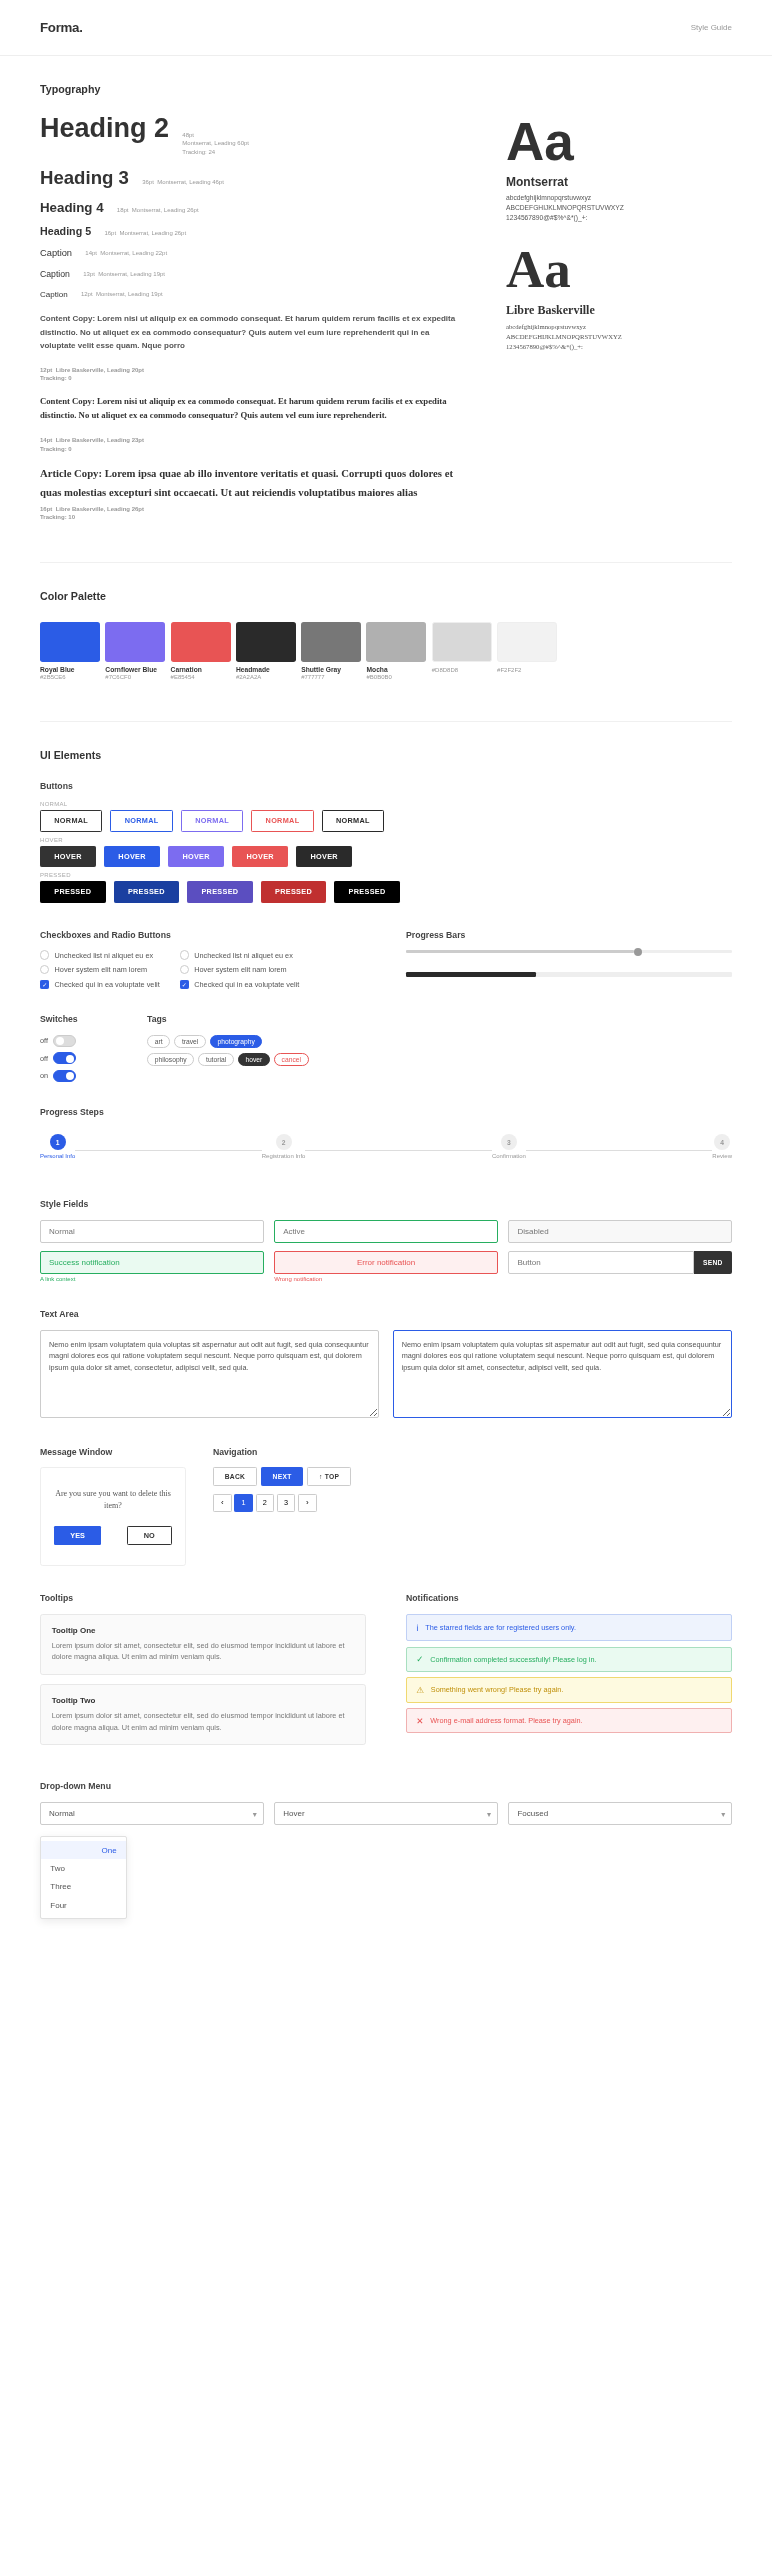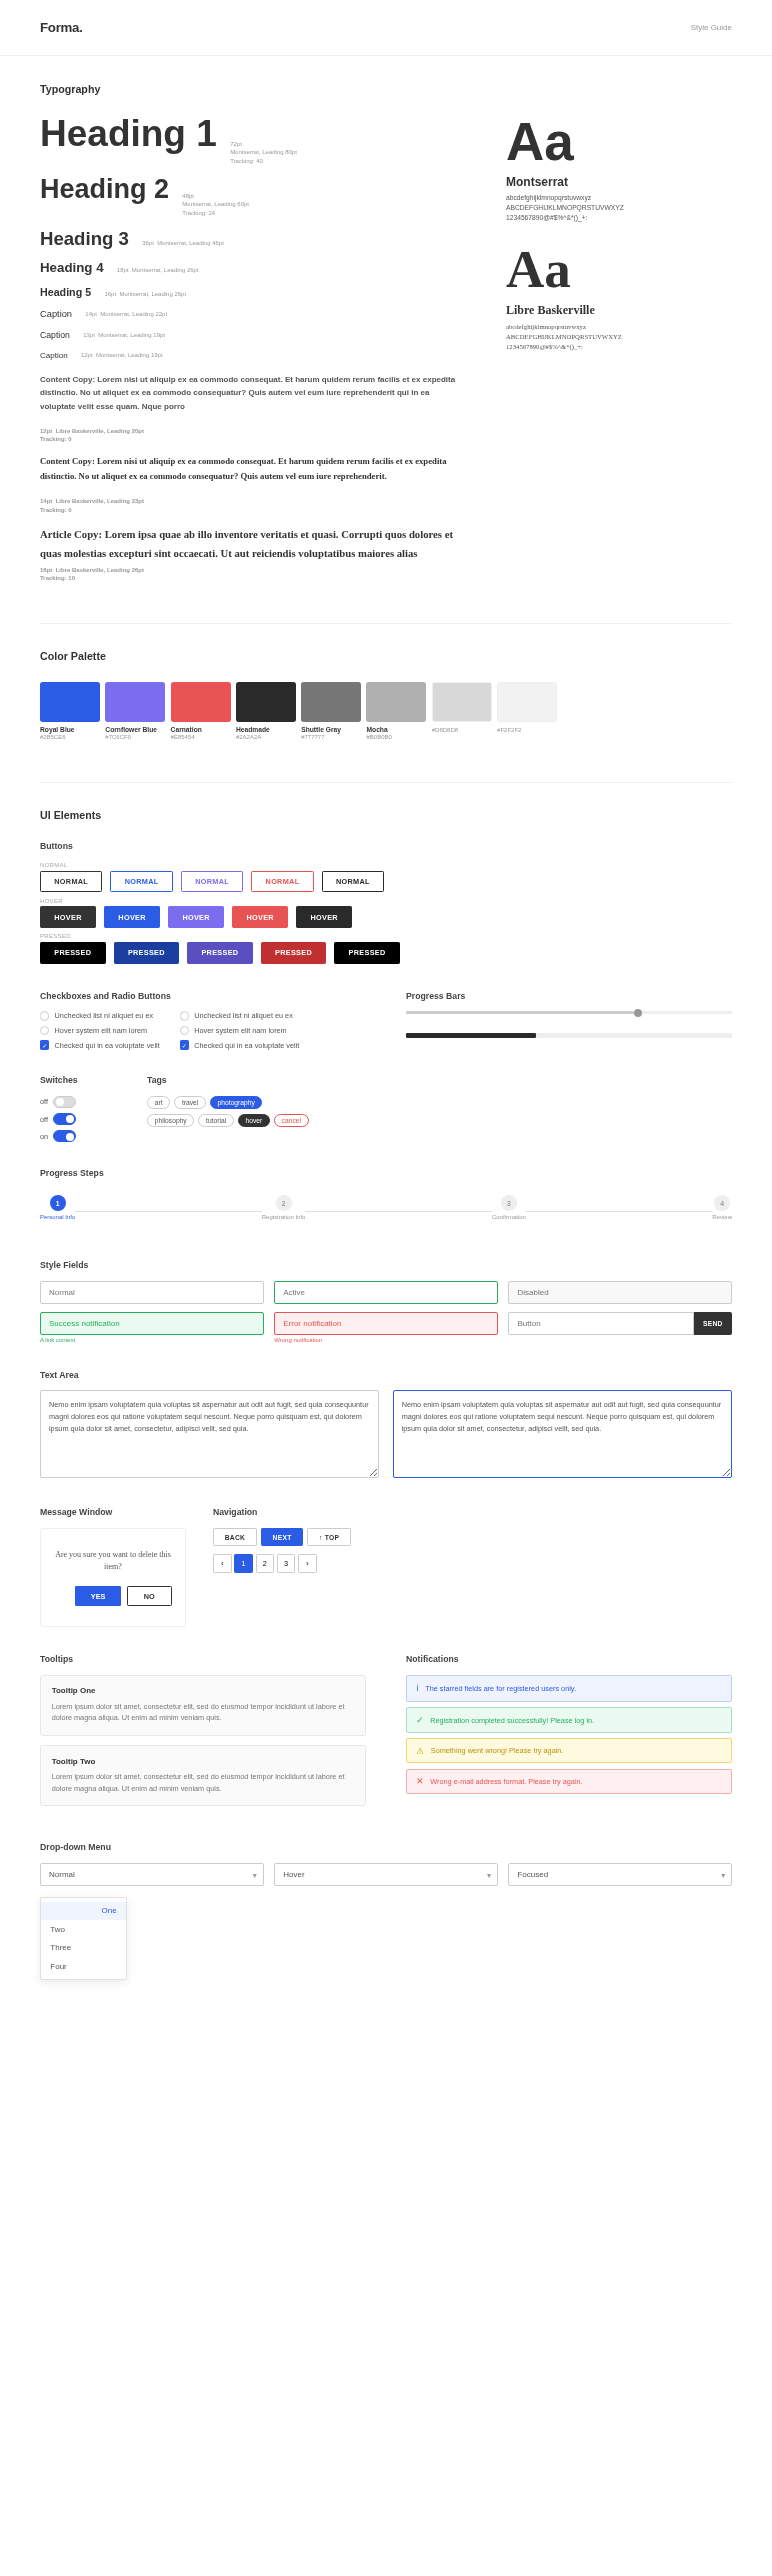--- a/index.html
+++ b/index.html
@@ -130,37 +130,37 @@
     .step-connector { height: 1.3px; background: #ddd; flex: 1; margin-top: 8px; min-width: 53px; }
 
     
     .input-section { margin-bottom: 27px; }
     .input-row { display: flex; gap: 10.7px; margin-bottom: 8px; flex-wrap: wrap; }
     .input-field { flex: 1; min-width: 100px; }
     .input-el { width: 100%; padding: 6px 8px; border: 1px solid #ccc; border-radius: 2px; font-size: 8px; color: #555; outline: none; }
     .input-active { border-color: #27ae60; }
     .input-disabled { background: #f8f8f8; color: #ccc; }
     .input-success { background: #eafaf1; border-color: #27ae60; color: #27ae60; }
-    .input-error-bg { background: #fef0f0; border-color: #e85454; color: #e85454; }
+    .input-error-bg { background: #fef0f0; border-color: #e85454; color: #e85454; text-align: center; }
     .input-note { font-size: 6px; margin-top: 2px; }
     .note-green { color: #27ae60; }
     .note-red { color: #e85454; }
 
     .input-with-btn { display: flex; }
     .input-with-btn .input-el { border-radius: 2px 0 0 2px; }
     .input-btn { padding: 6px 9.3px; background: #333; color: #fff; font-size: 6.7px; font-weight: 600; border: none; cursor: pointer; border-radius: 0 2px 2px 0; letter-spacing: 0.3px; }
 
     
     .textarea-section { margin-bottom: 27px; }
     .textarea-row { display: flex; gap: 13.3px; }
     .textarea-el { width: 100%; padding: 8px; border: 1px solid #ccc; border-radius: 2px; font-size: 7.3px; line-height: 1.6; color: #555; resize: vertical; font-family: inherit; }
     .textarea-active { border-color: #2b5ce6; }
     .message-window { border: 0.7px solid #eee; border-radius: 2.7px; padding: 20px 13.3px; text-align: center; max-width: 146px; }
     .message-text { font-size: 8px; color: #555; margin-bottom: 13.3px; line-height: 1.5; font-family: Liberation Serif, serif; }
-    .message-buttons { display: flex; gap: 5.3px; justify-content: flex-end; }
+    .message-buttons { display: flex; gap: 5.3px; justify-content: space-between; }
     .msg-btn-yes { padding: 5.3px 16px; background: #2b5ce6; color: #fff; border: none; border-radius: 1.3px; font-size: 7.3px; font-weight: 600; cursor: pointer; }
     .msg-btn-no { padding: 0 16px; background: #fff; color: #333; border: 1px solid #333; border-radius: 1.3px; font-size: 7.3px; font-weight: 600; cursor: pointer; }
     .nav-buttons { display: flex; gap: 4px; margin-bottom: 8px; }
     .nav-btn { padding: 4.7px 10.7px; border: 1px solid #ccc; background: #fff; font-size: 6.7px; font-weight: 600; cursor: pointer; border-radius: 1.3px; color: #333; text-transform: uppercase; letter-spacing: 0.3px; }
     .nav-btn-active { background: #2b5ce6; border-color: #2b5ce6; color: #fff; }
     .nav-pagination { display: flex; gap: 2.7px; }
     .page-btn { width: 18.6px; height: 18.6px; border: 1px solid #ccc; background: #fff; font-size: 7.3px; cursor: pointer; border-radius: 1.3px; display: flex; align-items: center; justify-content: center; }
     .page-btn-active { background: #2b5ce6; border-color: #2b5ce6; color: #fff; }
     .page-btn-arrow { font-size: 8px; }
 
@@ -203,27 +203,20 @@
   <div class="header-label">Style Guide</div>
 </header>
 
 <div class="main-content">
 
   <section class="typography-section">
     <div class="section-title">Typography</div>
     <div class="type-demo">
       <div class="type-left">
 
-        <div class="heading-row">
-          <div class="h1-demo heading-text">Heading 1</div>
-          <div style="display:flex;flex-direction:column;justify-content:center;">
-            <div class="type-meta">72pt</div>
-            <div class="type-meta">Montserrat, Leading 80pt<br>Tracking: 40</div>
-          </div>
-        </div>
 
         <div class="heading-row">
           <div class="h2-demo heading-text">Heading 2</div>
           <div style="display:flex;flex-direction:column;justify-content:center;">
             <div class="type-meta">48pt</div>
             <div class="type-meta">Montserrat, Leading 60pt<br>Tracking: 24</div>
           </div>
         </div>
 
         <div class="heading-row">
@@ -584,21 +577,21 @@
         </div>
       </div>
       <div class="col-right">
         <div class="subsection-title">Notifications</div>
         <div class="notification notif-blue">
           <span class="notif-icon">ℹ</span>
           <span>The starred fields are for registered users only.</span>
         </div>
         <div class="notification notif-green">
           <span class="notif-icon">✓</span>
-          <span>Registration completed successfully! Please log in.</span>
+          <span>Confirmation completed successfully! Please log in.</span>
         </div>
         <div class="notification notif-yellow">
           <span class="notif-icon">⚠</span>
           <span>Something went wrong! Please try again.</span>
         </div>
         <div class="notification notif-red">
           <span class="notif-icon">✕</span>
           <span>Wrong e-mail address format. Please try again.</span>
         </div>
       </div>

